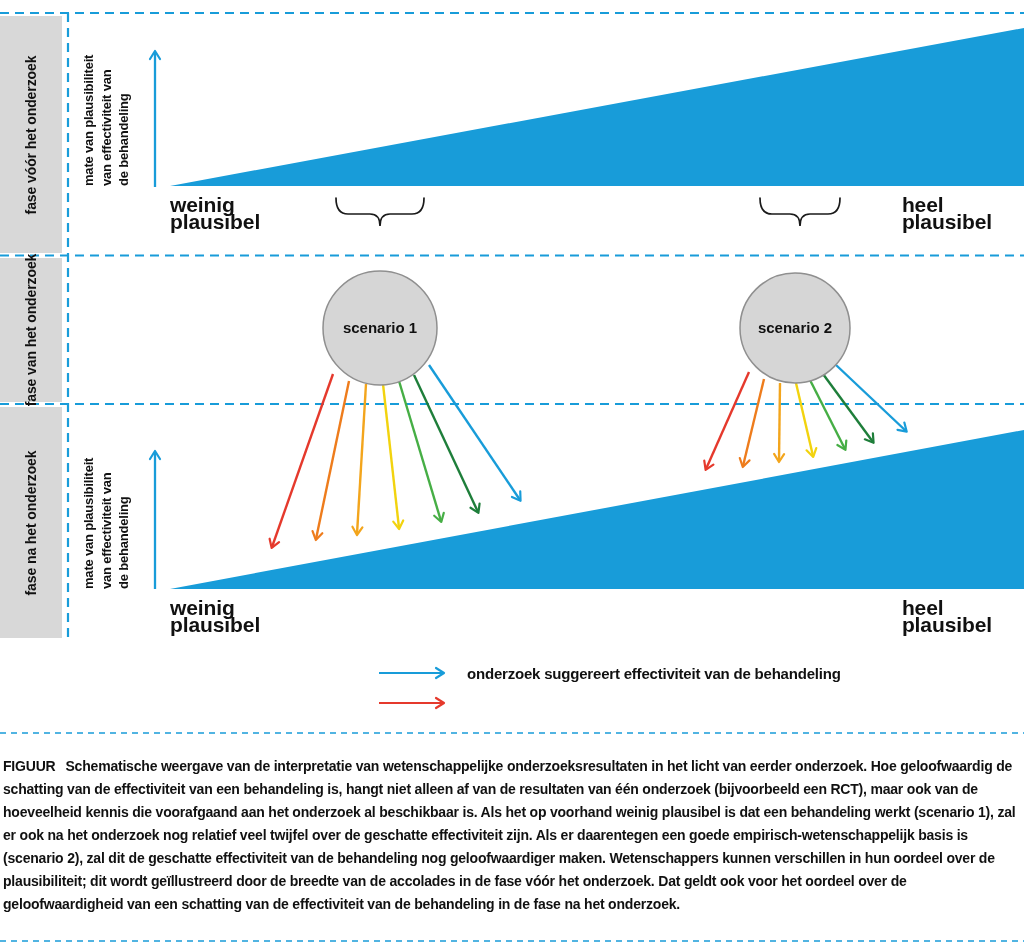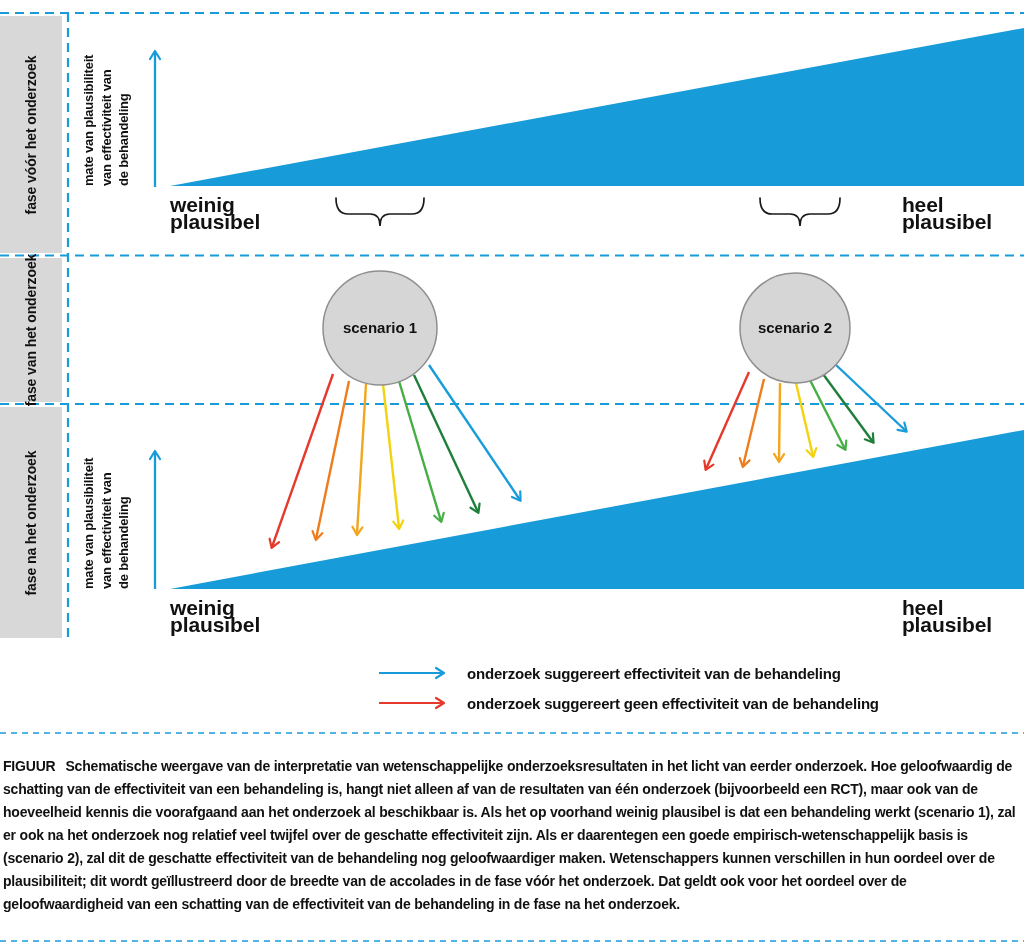--- a/index.html
+++ b/index.html
@@ -145,18 +145,17 @@
   <div class="legend-row" style="top:664px;">
     <svg width="80" height="16">
       <line x1="4" y1="8" x2="68" y2="8" stroke-width="2.2" marker-end="url(#mk-blue)" stroke="#189cd9"></line>
     </svg>
     <span class="legend-label">onderzoek suggereert effectiviteit van de behandeling</span>
   </div>
   <div class="legend-row" style="top:694px;">
     <svg width="80" height="16">
       <line x1="4" y1="8" x2="68" y2="8" stroke-width="2.2" marker-end="url(#mk-red)" stroke="#e5392c"></line>
     </svg>
-    <span class="legend-label">onderzoek suggereert geen effectiviteit van de behandeling</span>
   </div>
 
   <p class="caption"><span class="figlabel">FIGUUR</span><span>Schematische weergave van de interpretatie van wetenschappelijke onderzoeksresultaten in het licht van eerder onderzoek. Hoe geloofwaardig de schatting van de effectiviteit van een behandeling is, hangt niet alleen af van de resultaten van één onderzoek (bijvoorbeeld een RCT), maar ook van de hoeveelheid kennis die voorafgaand aan het onderzoek al beschikbaar is. Als het op voorhand weinig plausibel is dat een behandeling werkt (scenario 1), zal er ook na het onderzoek nog relatief veel twijfel over de geschatte effectiviteit zijn. Als er daarentegen een goede empirisch-wetenschappelijk basis is (scenario 2), zal dit de geschatte effectiviteit van de behandeling nog geloofwaardiger maken. Wetenschappers kunnen verschillen in hun oordeel over de plausibiliteit; dit wordt geïllustreerd door de breedte van de accolades in de fase vóór het onderzoek. Dat geldt ook voor het oordeel over de geloofwaardigheid van een schatting van de effectiviteit van de behandeling in de fase na het onderzoek.</span></p>
 
 </div>
 
 </body></html>

